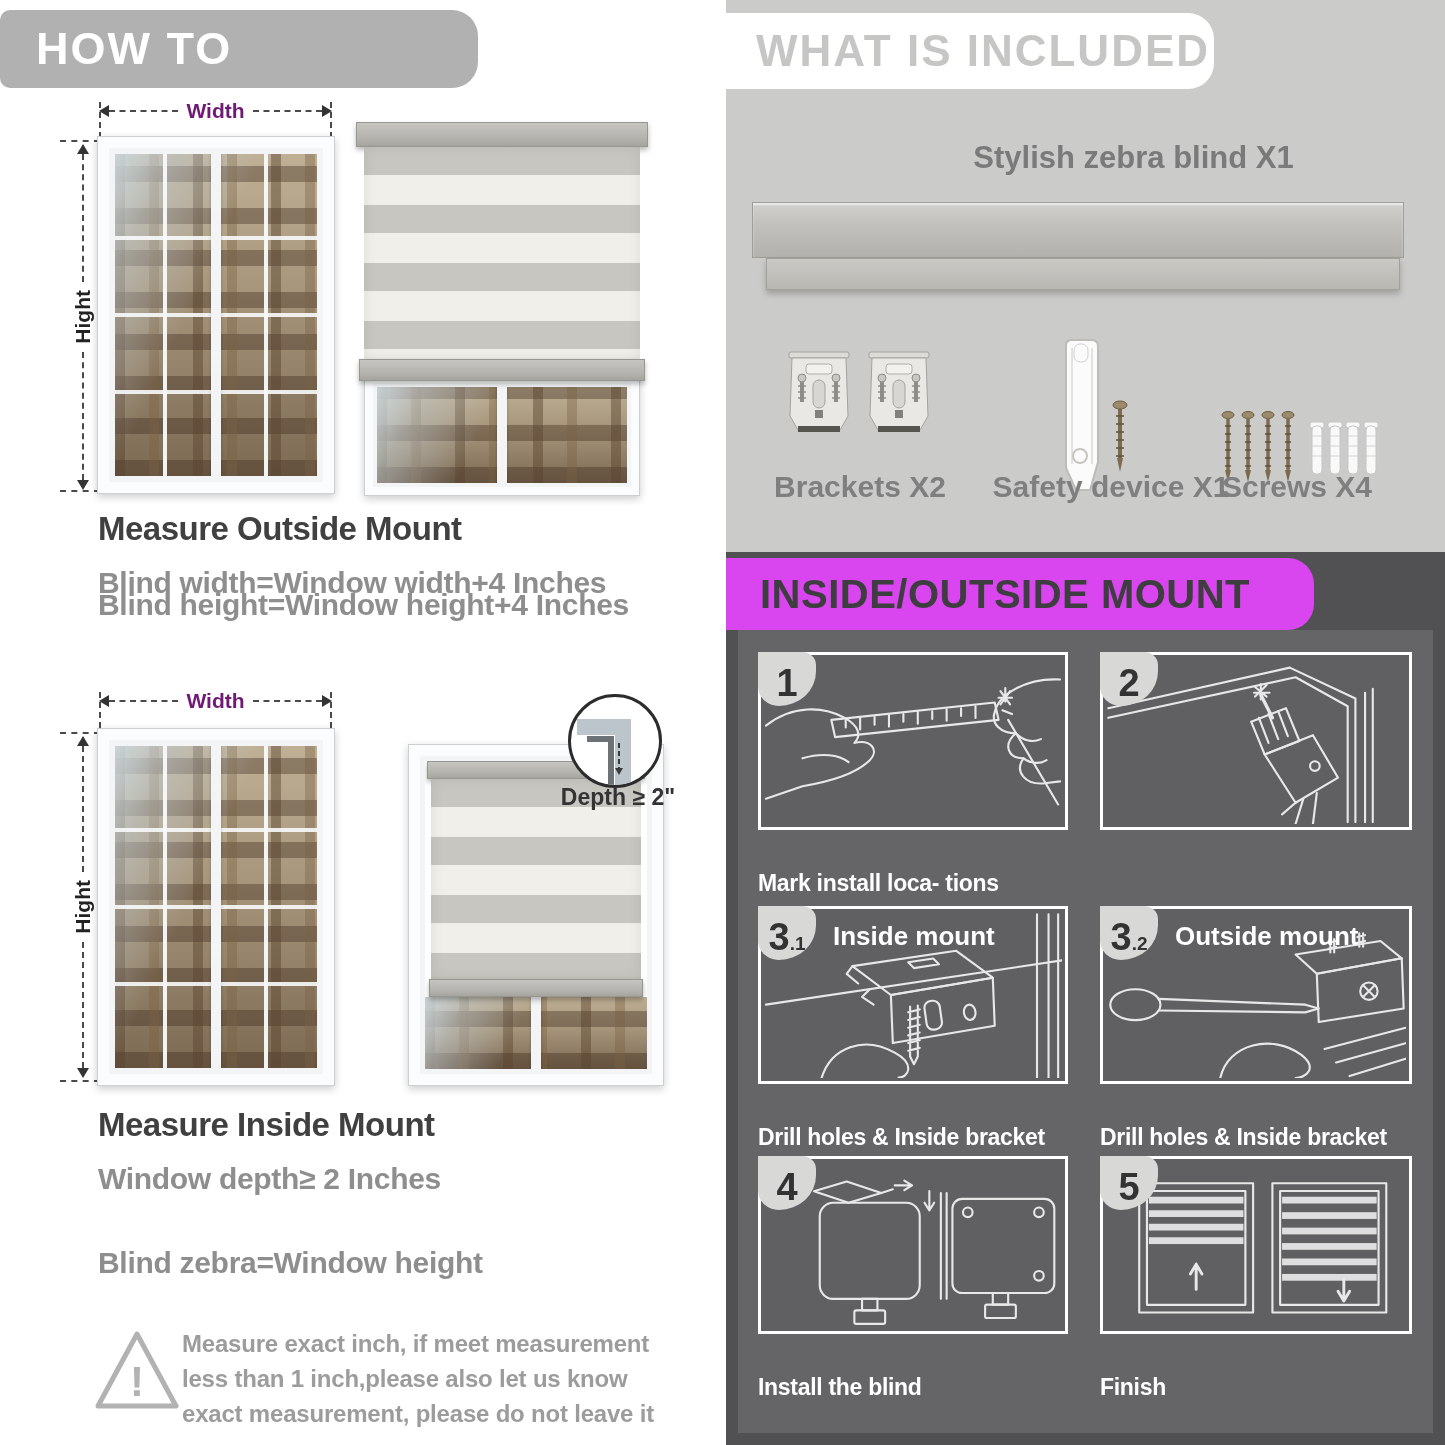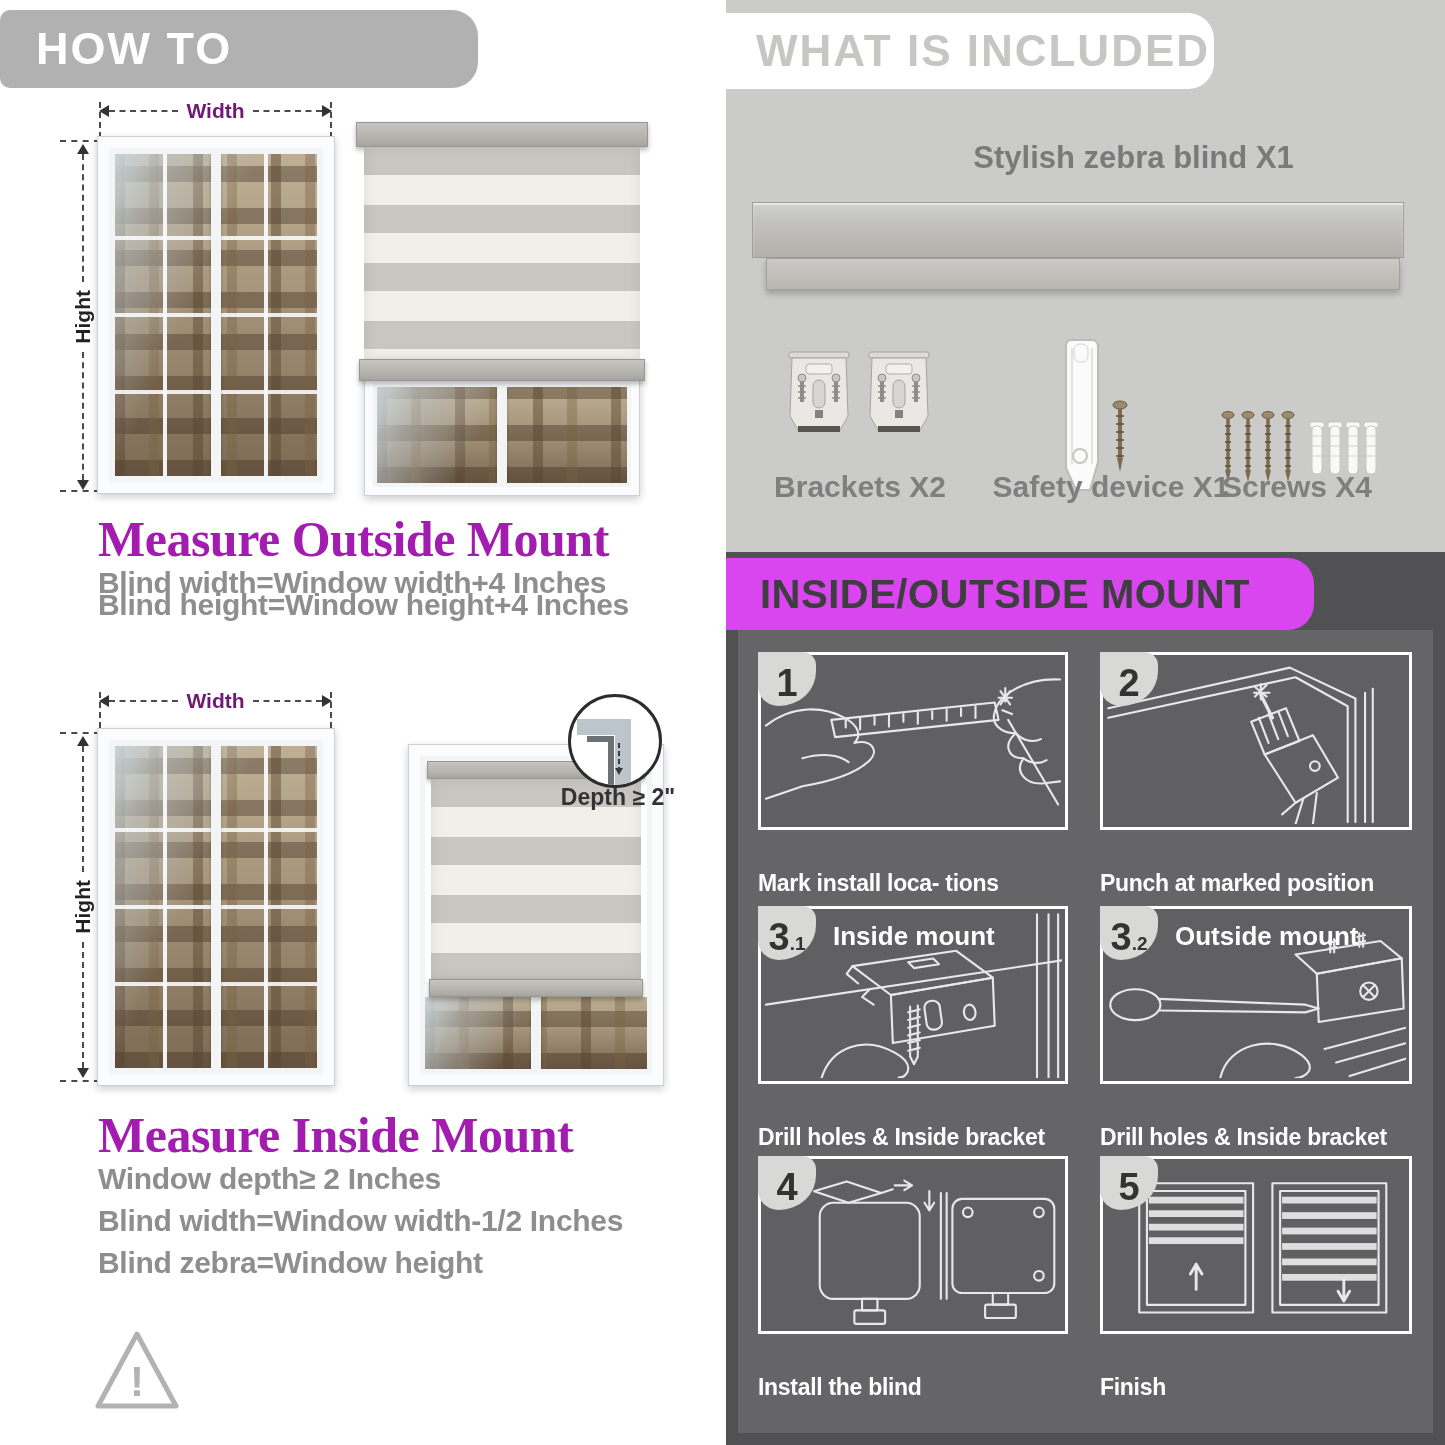--- a/index.html
+++ b/index.html
@@ -4,21 +4,21 @@
 <style>
   html,body{margin:0;padding:0;background:#fff;}
   #stage{position:relative;width:1445px;height:1445px;background:#ffffff;overflow:hidden;
          font-family:"Liberation Sans",sans-serif;}
   .abs{position:absolute;}
 
   
   .hdr-left{left:0;top:10px;width:478px;height:78px;background:#b1b1b1;
     border-radius:10px 26px 26px 10px;color:#fff;font-size:45px;font-weight:bold;
     letter-spacing:2px;line-height:78px;padding-left:36px;box-sizing:border-box;}
-  .h2{font-size:50px;font-weight:bold;color:#a21caf;letter-spacing:-.5px;white-space:nowrap;font-family:Liberation Serif, serif;}
+  .h2{font-size:33px;font-weight:bold;color:#404040;letter-spacing:-.5px;white-space:nowrap;}
   .bodyline{font-size:30px;font-weight:bold;color:#8e8e8e;letter-spacing:-.3px;white-space:nowrap;}
 
   
   .win{background:#fbfcfd;border:1px solid #ccd0d4;box-shadow:0 3px 8px rgba(0,0,0,.2);box-sizing:border-box;padding:11px;}
   .glass{position:absolute;inset:11px;border:6px solid #f2f4f6;overflow:hidden;background:#a5947a;}
   .photo{position:absolute;inset:0;
     background:
       linear-gradient(115deg, rgba(206,216,221,.95) 0%, rgba(192,202,207,.55) 16%, rgba(192,202,207,0) 42%),
       repeating-linear-gradient(90deg, rgba(88,66,45,.45) 0 10px, rgba(0,0,0,0) 10px 34px, rgba(122,96,66,.38) 34px 44px, rgba(0,0,0,0) 44px 78px),
       repeating-linear-gradient(0deg, rgba(66,47,33,.4) 0 16px, rgba(0,0,0,0) 16px 42px),
@@ -178,27 +178,27 @@
       <path d="M6,30 L52,30 L52,88" stroke="#bcc5cb" stroke-width="16" fill="none"></path>
       <path d="M16,42 L40,42 L40,88" stroke="#6d7277" stroke-width="6" fill="none"></path>
       <path d="M48,46 v32" stroke="#3a3a3a" stroke-width="2" stroke-dasharray="5 3" fill="none"></path>
       <path d="M48,78 l-4,-7 h8 z" fill="#3a3a3a"></path>
     </svg>
   </div>
   <div class="abs depth-lbl" style="left:548px;top:784px;width:140px;">Depth ≥ 2"</div>
 
   <div class="abs h2" style="left:98px;top:1106px;">Measure Inside Mount</div>
   <div class="abs bodyline" style="left:98px;top:1162px;">Window depth≥ 2 Inches</div>
-  <div class="abs bodyline" style="left:98px;top:1204px;">Blind width=Window width-1/2 Inches</div>
   <div class="abs bodyline" style="left:98px;top:1246px;">Blind zebra=Window height</div>
 
   <svg class="abs" style="left:92px;top:1326px;" width="90" height="88" viewBox="0 0 90 88">
     <path d="M45,8 L84,80 L6,80 Z" fill="none" stroke="#b2b2b2" stroke-width="5" stroke-linejoin="round"></path>
     <text x="45" y="70" text-anchor="middle" font-family="Liberation Sans, sans-serif" font-size="42" font-weight="bold" fill="#b2b2b2">!</text>
   </svg>
+  <div class="abs warn-text" style="left:182px;top:1326px;width:500px;">Measure exact inch, if meet measurement less than 1 inch,please also let us know exact measurement, please do not leave it</div>
 
   <div class="abs panel-top"></div>
   <div class="abs hdr-included">WHAT IS INCLUDED</div>
   <div class="abs product-title">Stylish zebra blind X1</div>
 
   <div class="abs rail-bar" style="left:752px;top:202px;width:652px;height:56px;"></div>
   <div class="abs rail-lip" style="left:766px;top:258px;width:634px;height:32px;"></div>
 
   <svg class="abs" style="left:786px;top:346px;" width="66" height="96" viewBox="0 0 66 96">
     <rect x="3" y="6" width="60" height="6" rx="2" fill="#dcdbd8" stroke="#a5a39e"></rect>
@@ -313,21 +313,20 @@
         <circle cx="216" cy="112" r="5"></circle>
         <path d="M204,146 L196,172 M218,140 L214,172 M196,150 l-14,12"></path>
       </svg>
     </div>
     <div class="step-badge">
       <span class="num">2</span>
         <span class="sub"></span>
     </div>
     <span class="step-title"></span>
   </div>
-  <div class="abs step-cap" style="left:1100px;top:838px;">Punch at marked position</div>
 
   <div class="abs step-box" style="left:758px;top:906px;width:310px;height:178px;">
     <div class="step-art">
       <svg viewBox="0 0 310 172" class="lineart">
         <path d="M2,96 L310,50 M284,2 V172 M296,2 V172 M306,2 V172"></path>
         <path d="M92,56 L200,40 L238,68 L132,86 Z"></path>
         <path d="M92,56 l-6,8 l12,10 M110,80 l-8,8 l12,8"></path>
         <path d="M132,86 L238,68 L240,118 L134,136 Z"></path>
         <rect x="168" y="92" width="16" height="30" rx="7" transform="rotate(-8 176 107)"></rect>
         <ellipse cx="214" cy="104" rx="6" ry="8" transform="rotate(-8 214 104)"></ellipse>

